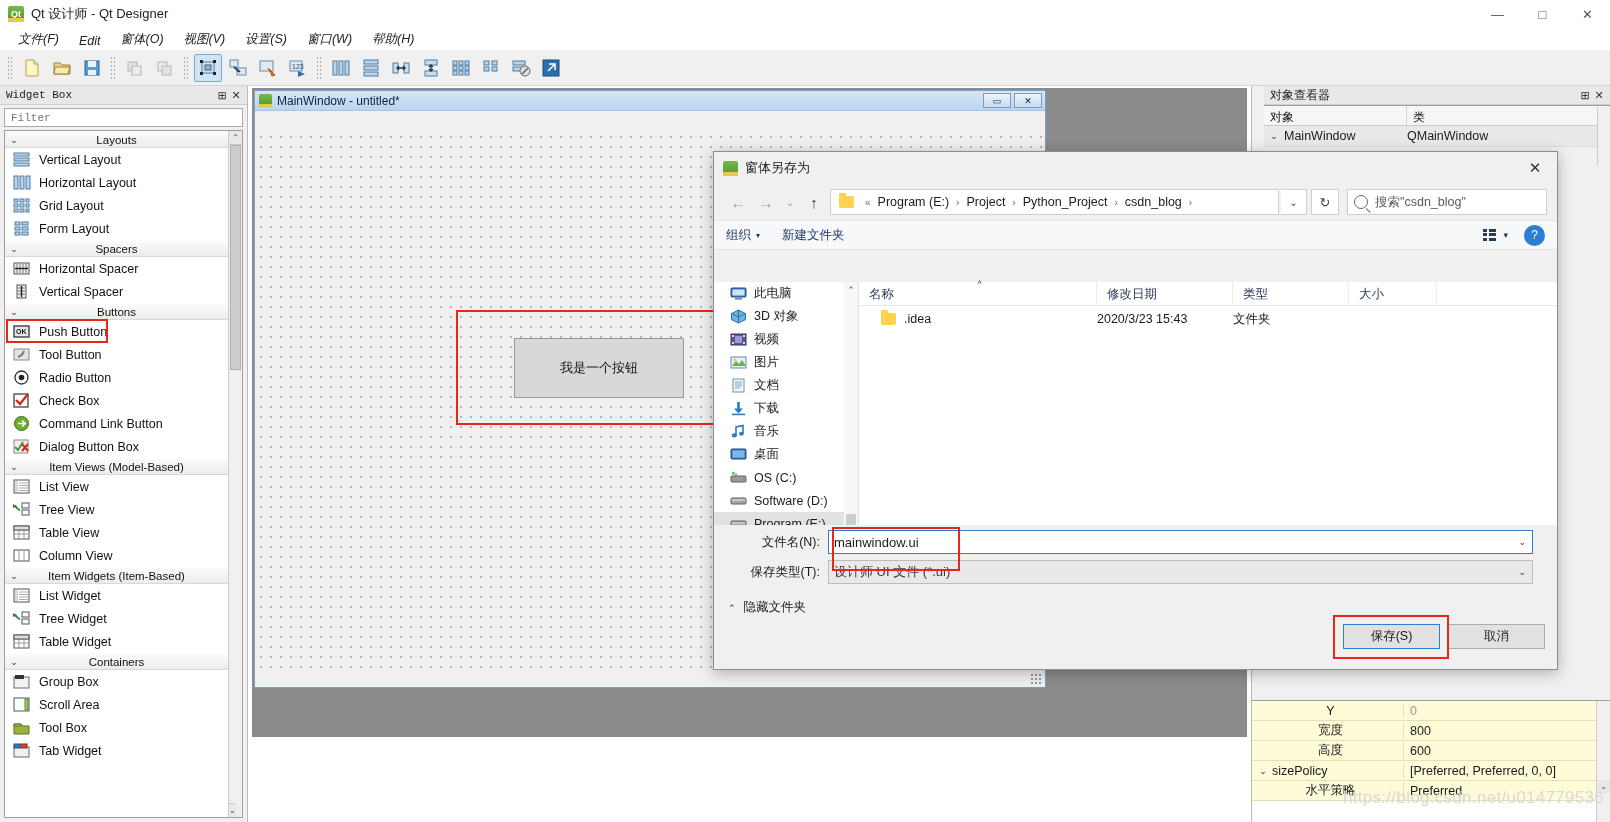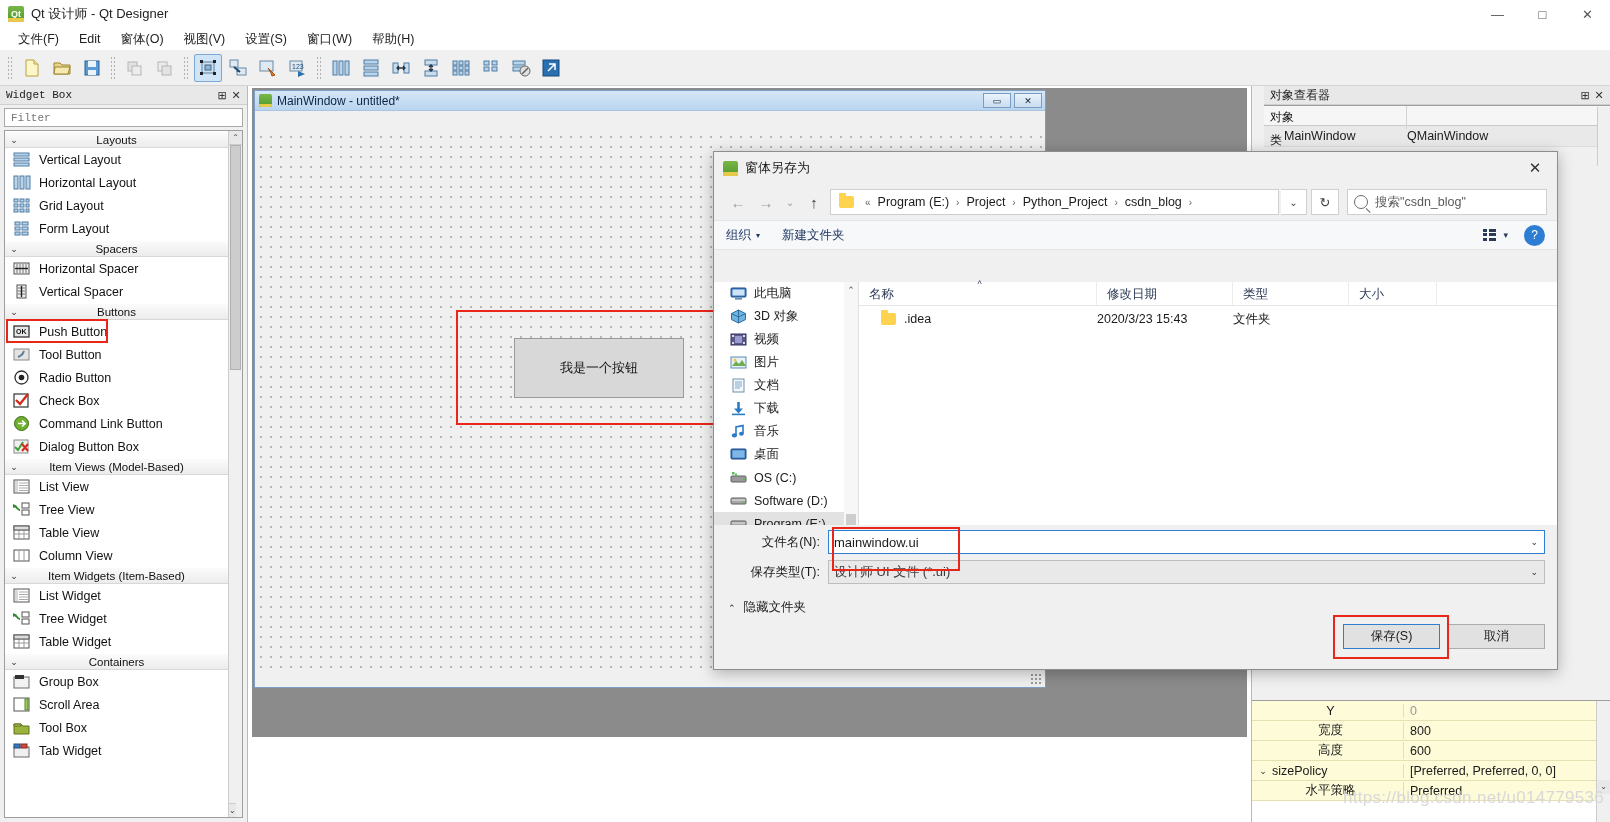--- a/index.html
+++ b/index.html
@@ -26,21 +26,21 @@
     background:#e8c94a; border-radius:0 0 2px 2px;
   }
   #titlebar .ttl{ font-size:13px; color:#222; }
   #wincontrols{ position:absolute; right:0; top:0; height:28px; display:flex; }
   #wincontrols div{
     width:45px; height:28px; display:flex; align-items:center; justify-content:center;
     color:#555; font-size:13px;
   }
 
   
-  #menubar{ height:22px; display:flex; align-items:center; padding-left:8px; background:#fff; }
+  #menubar{ height:22px; display:flex; align-items:flex-end; padding-left:8px; background:#fff;font-style:italic; }
   #menubar .mi{ padding:2px 10px; font-size:12.5px; color:#222; }
 
   
   #toolbar{
     height:36px; background:#f0f0f0; border-bottom:1px solid #d4d4d4;
     display:flex; align-items:center; padding-left:4px;
   }
   .tb-grip{ width:7px; height:24px; margin:0 3px;
     background-image:radial-gradient(#b0b0b0 1px, transparent 1px);
     background-size:3px 4px; }
@@ -109,21 +109,21 @@
     border:2px solid #e8261a; }
   #mdi-status{ position:absolute; left:1px; right:1px; bottom:0; height:17px; background:#f0f0f0; }
   #mdi-status .grip{ position:absolute; right:2px; bottom:2px; width:12px; height:12px;
     background-image:radial-gradient(#9a9a9a 0.9px, transparent 1px); background-size:4px 4px; }
 
   
   #rightdock{ position:absolute; right:0; top:0; width:359px; bottom:0;
     background:#f0f0f0; border-left:1px solid #b9b9b9; }
   #objinsp{ position:absolute; left:12px; top:0; right:0; height:80px; }
   .tbl-head{ height:21px; display:flex; background:#f6f6f6; border-bottom:1px solid #c9c9c9;
-    border-top:1px solid #9e9e9e;flex-direction:column; }
+    border-top:1px solid #9e9e9e; }
   .tbl-head div{ padding:3px 6px; font-size:12px; color:#111; border-right:1px solid #d3d3d3; }
   .oi-row{ height:21px; display:flex; align-items:center; background:#e9e9e9;
     border-bottom:1px solid #dcdcdc; font-size:12.5px; }
   .oi-row .arw{ width:20px; text-align:center; font-size:9px; color:#333; }
   .oi-row .c1{ width:123px; }
   .oi-row .c2{ flex:1; }
   .oi-scroll{ position:absolute; right:0; top:21px; width:13px; bottom:0; background:#f0f0f0;
     border-left:1px solid #ccc; }
 
   #propedit{ position:absolute; left:0; right:0; bottom:0; height:122px; background:#fff;
@@ -211,21 +211,21 @@
   #colhead .sortarw{ position:absolute; left:50%; top:-3px; font-size:9px; color:#2b3a55; }
   .frow{ height:26px; display:flex; align-items:center; font-size:12.5px; color:#1b1b1b; }
   .frow .fico{ width:15px; height:12px; background:#ffd34d; border-radius:1px 2px 2px 2px;
     margin:0 8px 0 22px; position:relative; flex:none; }
   .frow .fico::before{ content:""; position:absolute; left:0; top:-3px; width:7px; height:3px;
     background:#ffd34d; border-radius:1px 1px 0 0; }
 
   #dlgfooter{ position:absolute; left:0; right:0; bottom:0; height:144px; background:#f0f0f0; }
   .frm{ display:flex; align-items:center; height:26px; margin-top:4px; }
   .frm .lb{ width:114px; text-align:right; padding-right:8px; font-size:12.5px; }
-  .frm .fld{ flex:1; height:24px; margin-right:12px; display:flex; align-items:center; }
+  .frm .fld{ flex:1; height:24px; margin-right:24px; display:flex; align-items:center; }
   #fnfield{ border:1px solid #2f7fd1; background:#fff; padding-left:5px; font-size:13px; }
   #ftfield{ border:1px solid #bdbdbd; background:#e9e9e9; padding-left:5px; font-size:13px; color:#3a3a3a; }
   .frm .fld .car{ margin-left:auto; font-size:9px; color:#333; padding-right:6px; }
   #hidefold{ display:flex; align-items:center; margin:14px 0 0 14px; font-size:12.5px; color:#1b1b1b; }
   #hidefold .car{ font-size:9px; margin-right:8px; }
   #dlgbtns{ position:absolute; right:12px; bottom:20px; display:flex; }
   .dbtn{ width:97px; height:25px; display:flex; align-items:center; justify-content:center;
     font-size:12.5px; background:#e1e1e1; border:1px solid #adadad; margin-left:8px; }
   .dbtn.prim{ border:1px solid #2f7fd1; }
   #saveframe{ position:absolute; border:2px solid #e8261a; }

